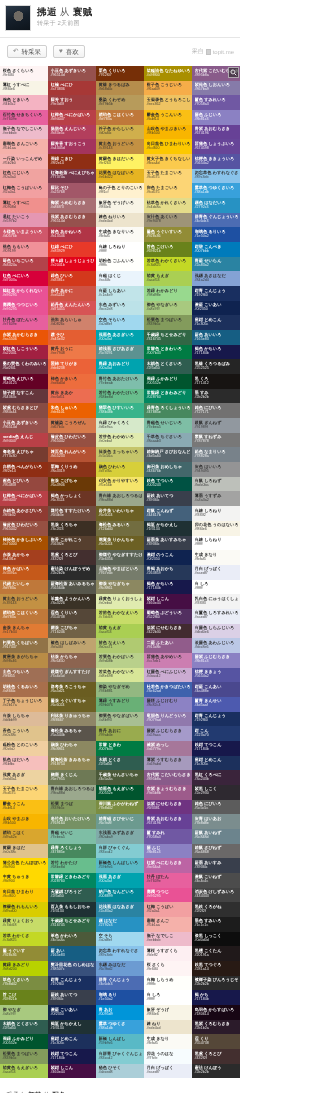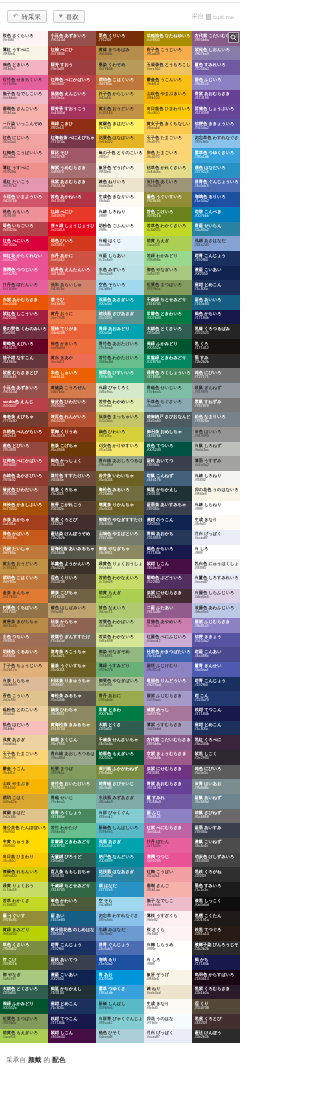--- a/index.html
+++ b/index.html
@@ -72,20 +72,31 @@
   
   .footer{padding:12px 0 10px 6px;}
   .fline{font-size:6.5px;color:#6d6d6d;line-height:10px;letter-spacing:.2px;white-space:nowrap;}
   .fline b{color:#2f2f2f;font-weight:bold;}
 </style>
 </head>
 <body>
 
 <div class="page">
 
+  <div class="header">
+    <div class="avatar"></div>
+    <div class="hmeta">
+      <div class="htitle">
+        <span>拂逅</span>
+        <span class="sep">从</span>
+        <span>寰贼</span>
+      </div>
+      <div class="hsub">转采于 2天前图</div>
+    </div>
+  </div>
 
   <div class="hr"></div>
 
   <div class="actions">
     <div class="btn">
       <span class="gi">↶</span>
       <span>转采呆</span>
     </div>
     <div class="btn">
       <span class="gi">♥</span>

